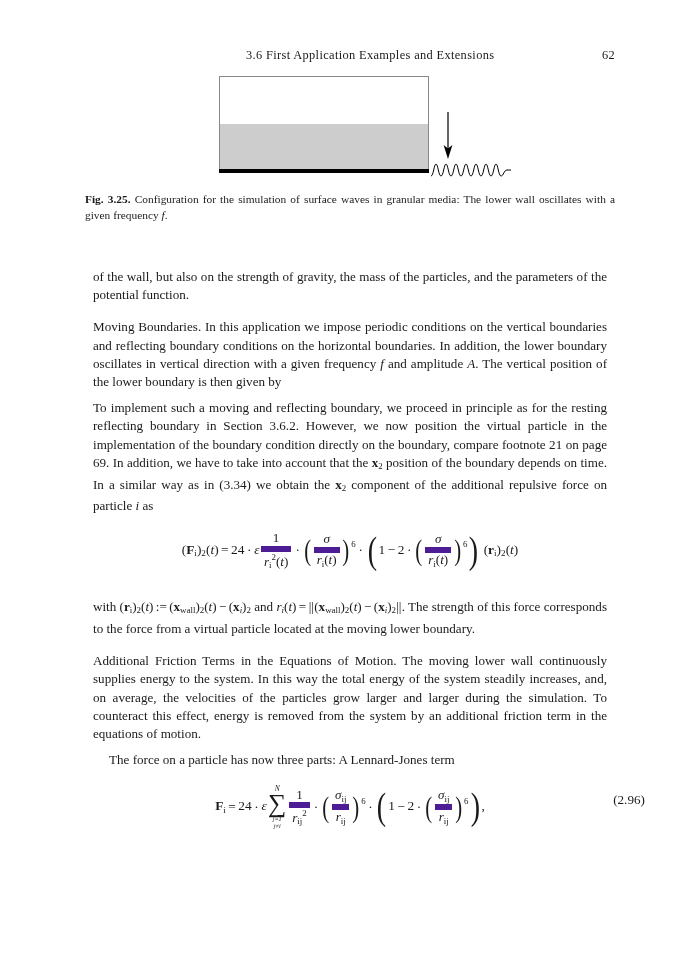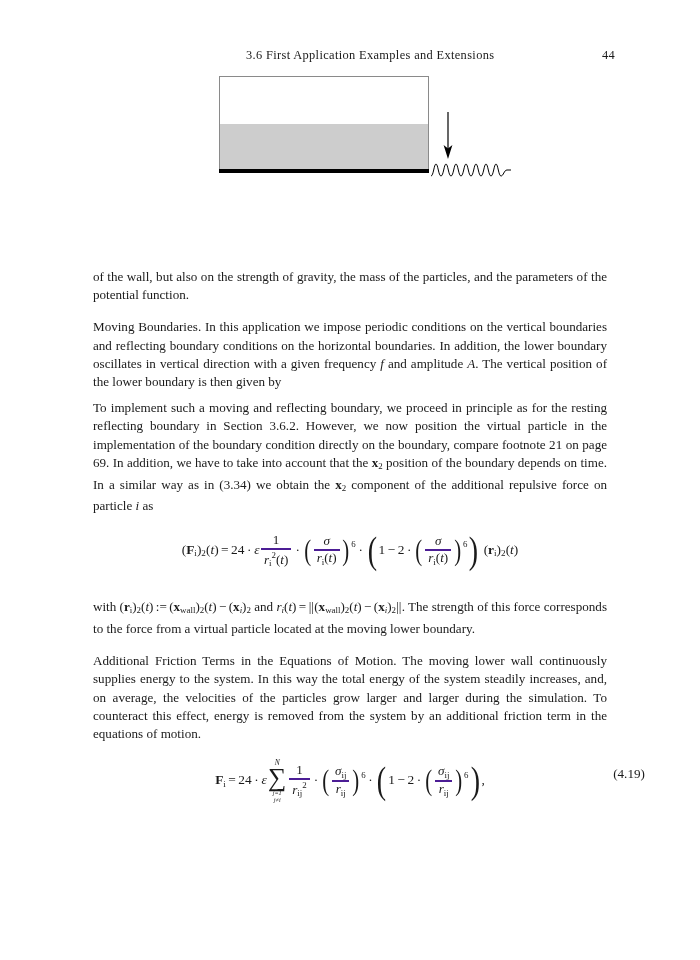--- a/index.html
+++ b/index.html
@@ -161,21 +161,21 @@
     text-align: center;
     font-size: 0.98em;
     line-height: 1.12;
     margin: 0 0.12em;
     position: relative;
     top: -0.05em;
   }
   .frac .num { display: block; padding: 0 0.22em; }
   .frac .den {
     display: block;
-    border-top: 2px solid #4c1d95;
+    border-top: 6px solid #4c1d95;
     padding: 0 0.22em;
   }
 
   
   .bigparen {
     display: inline-block;
     font-size: 2.15em;
     font-style: normal;
     vertical-align: middle;
     position: relative;
@@ -225,21 +225,21 @@
   }
   .norm { font-style: normal; padding: 0 0.02em; }
 </style>
 </head>
 <body>
 
 <div class="page">
 
   <div class="runhead">
     <span class="rh-title">3.6  First Application Examples and Extensions</span>
-    <span class="rh-page">44</span>
+    <span class="rh-page">62</span>
   </div>
 
   <div class="figure">
     <div class="container-box">
       <div class="granular-fill"></div>
     </div>
     <div class="bottom-wall"></div>
 
     <svg class="gravity-arrow" viewBox="0 0 22 48">
       <line x1="11" y1="0" x2="11" y2="38" stroke="#000" stroke-width="1.2"></line>
@@ -247,20 +247,25 @@
     </svg>
 
     <svg class="wave" viewBox="0 0 80 20">
       <path d="M0,16 C2.5,16 3,4 5,4 C7,4 7.5,16 10,16 C12.5,16 13,4 15,4 C17,4 17.5,16 20,16
                C22.5,16 23,4 25,4 C27,4 27.5,16 30,16 C32.5,16 33,4 35,4 C37,4 37.5,16 40,16
                C42.5,16 43,4 45,4 C47,4 47.5,16 50,16 C52.5,16 53,4 55,4 C57,4 57.5,16 60,16
                C62.5,16 63,4 65,4 C67,4 67.5,16 70,16 C72.5,16 73,10 76,10 L80,10" fill="none" stroke="#000" stroke-width="1"></path>
     </svg>
   </div>
 
+  <div class="caption">
+    <b>Fig. 3.25.</b>
+    <span>Configuration for the simulation of surface waves in granular media: The lower wall oscillates with a given frequency</span>
+    <i class="mi">f</i><span>.</span>
+  </div>
 
   <div class="body">
 
     <p class="para">of the wall, but also on the strength of gravity, the mass of the particles, and the parameters of the potential function.</p>
 
     <p class="para gap">
       <span class="runin">Moving Boundaries.</span><span> In this application we impose periodic conditions on the vertical boundaries and reflecting boundary conditions on the horizontal boundaries. In addition, the lower boundary oscillates in vertical direction with a given frequency </span><i class="mi">f</i><span> and amplitude </span><i class="mi">A</i><span>. The vertical position of the lower boundary is then given by</span>
     </p>
 
 
@@ -271,22 +276,23 @@
         <span class="mupr">(</span><span class="mb">F</span><sub class="sb">i</sub><span class="mupr">)</span><sub class="sb">2</sub><span class="mupr">(</span><i class="mi">t</i><span class="mupr">)</span><span class="op">=</span><span>24</span><span class="cdot">·</span><i class="mi">ε</i><span class="frac"><span class="num">1</span><span class="den"><i class="mi">r</i><sub class="sb">i</sub><sup class="sp">2</sup><span class="mupr">(</span><i class="mi">t</i><span class="mupr">)</span></span></span><span class="cdot">·</span><span class="bigparen">(</span><span class="frac"><span class="num"><i class="mi">σ</i></span><span class="den"><i class="mi">r</i><sub class="sb">i</sub><span class="mupr">(</span><i class="mi">t</i><span class="mupr">)</span></span></span><span class="bigparen">)</span><span class="pwr">6</span><span class="cdot">·</span><span class="bigparen xl">(</span><span>1</span><span class="op">−</span><span>2</span><span class="cdot">·</span><span class="bigparen">(</span><span class="frac"><span class="num"><i class="mi">σ</i></span><span class="den"><i class="mi">r</i><sub class="sb">i</sub><span class="mupr">(</span><i class="mi">t</i><span class="mupr">)</span></span></span><span class="bigparen">)</span><span class="pwr">6</span><span class="bigparen xl">)</span>&nbsp;<span class="mupr">(</span><span class="mb">r</span><sub class="sb">i</sub><span class="mupr">)</span><sub class="sb">2</sub><span class="mupr">(</span><i class="mi">t</i><span class="mupr">)</span>
       </span>
     </div>
 
     <p class="para"><span>with </span><span class="mupr">(</span><span class="mb">r</span><sub class="sb">i</sub><span class="mupr">)</span><sub class="sb">2</sub><span class="mupr">(</span><i class="mi">t</i><span class="mupr">)</span><span class="op">:=</span><span class="mupr">(</span><span class="mb">x</span><sub class="sb">wall</sub><span class="mupr">)</span><sub class="sb">2</sub><span class="mupr">(</span><i class="mi">t</i><span class="mupr">)</span><span class="op">−</span><span class="mupr">(</span><span class="mb">x</span><sub class="sb"><i class="mi">i</i></sub><span class="mupr">)</span><sub class="sb">2</sub> and <i class="mi">r</i><sub class="sb"><i class="mi">i</i></sub><span class="mupr">(</span><i class="mi">t</i><span class="mupr">)</span><span class="op">=</span><span class="norm">||</span><span class="mupr">(</span><span class="mb">x</span><sub class="sb">wall</sub><span class="mupr">)</span><sub class="sb">2</sub><span class="mupr">(</span><i class="mi">t</i><span class="mupr">)</span><span class="op">−</span><span class="mupr">(</span><span class="mb">x</span><sub class="sb"><i class="mi">i</i></sub><span class="mupr">)</span><sub class="sb">2</sub><span class="norm">||</span><span>. The strength of this force corresponds to the force from a virtual particle located at the moving lower boundary.</span></p>
 
     <p class="para gap">
       <span class="runin">Additional Friction Terms in the Equations of Motion.</span><span> The moving lower wall continuously supplies energy to the system. In this way the total energy of the system steadily increases, and, on average, the velocities of the particles grow larger and larger during the simulation. To counteract this effect, energy is removed from the system by an additional friction term in the equations of motion.</span>
     </p>
 
+    <p class="para indent">The force on a particle has now three parts: A Lennard-Jones term</p>
 
     <div class="math-display eq-block" style="margin-top:16px;">
       <span class="eq-wrap">
         <span class="mb">F</span><sub class="sb">i</sub><span class="op">=</span><span>24</span><span class="cdot">·</span><i class="mi">ε</i><span class="sum"><span class="lim-top">N</span><span class="sigma">∑</span><span class="lim-bot">j=1</span><span class="lim-bot">j≠i</span></span><span class="frac"><span class="num">1</span><span class="den"><i class="mi">r</i><sub class="sb">ij</sub><sup class="sp">2</sup></span></span><span class="cdot">·</span><span class="bigparen">(</span><span class="frac"><span class="num"><i class="mi">σ</i><sub class="sb">ij</sub></span><span class="den"><i class="mi">r</i><sub class="sb">ij</sub></span></span><span class="bigparen">)</span><span class="pwr">6</span><span class="cdot">·</span><span class="bigparen xl">(</span><span>1</span><span class="op">−</span><span>2</span><span class="cdot">·</span><span class="bigparen">(</span><span class="frac"><span class="num"><i class="mi">σ</i><sub class="sb">ij</sub></span><span class="den"><i class="mi">r</i><sub class="sb">ij</sub></span></span><span class="bigparen">)</span><span class="pwr">6</span><span class="bigparen xl">)</span><span class="mupr">,</span>
-        <span class="eqno" style="right:-160px; top:8px;">(4.19)</span>
+        <span class="eqno" style="right:-160px; top:8px;">(2.96)</span>
       </span>
     </div>
 
   </div>
 </div>
 
 </body></html>

